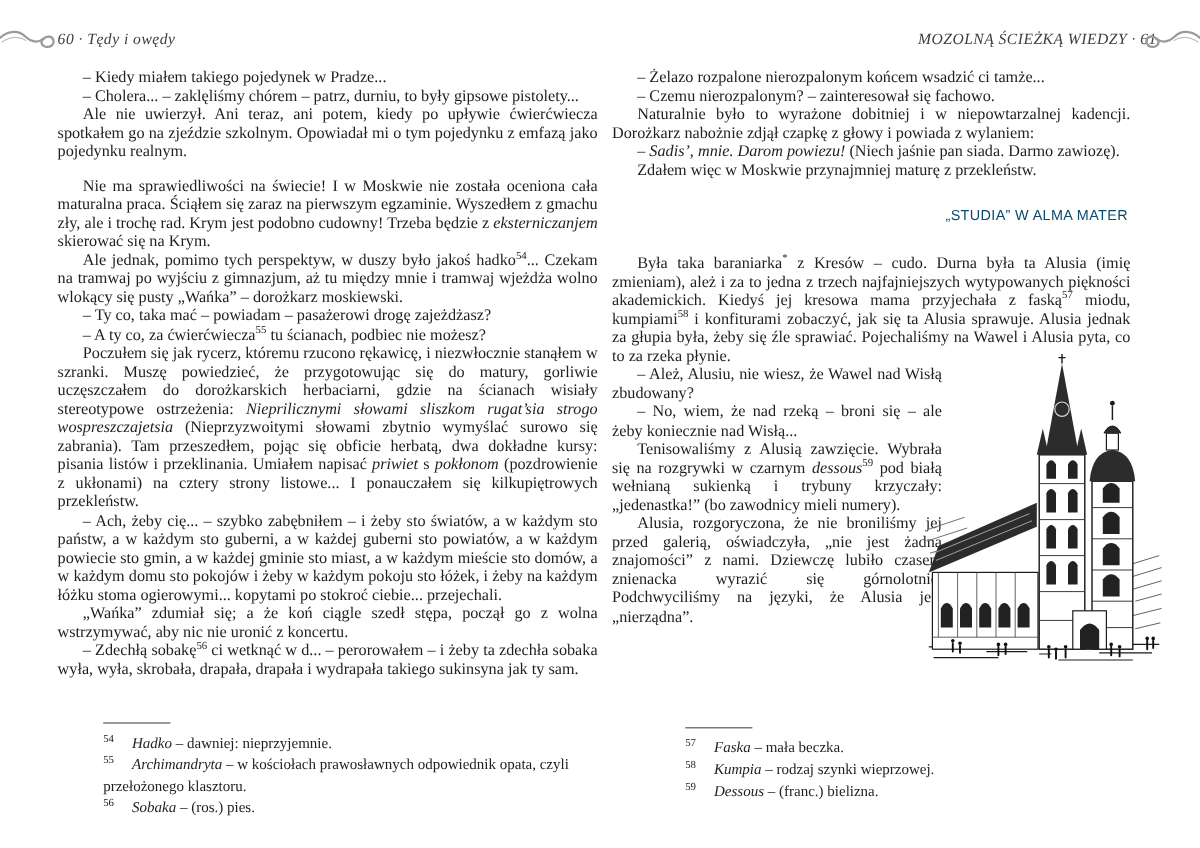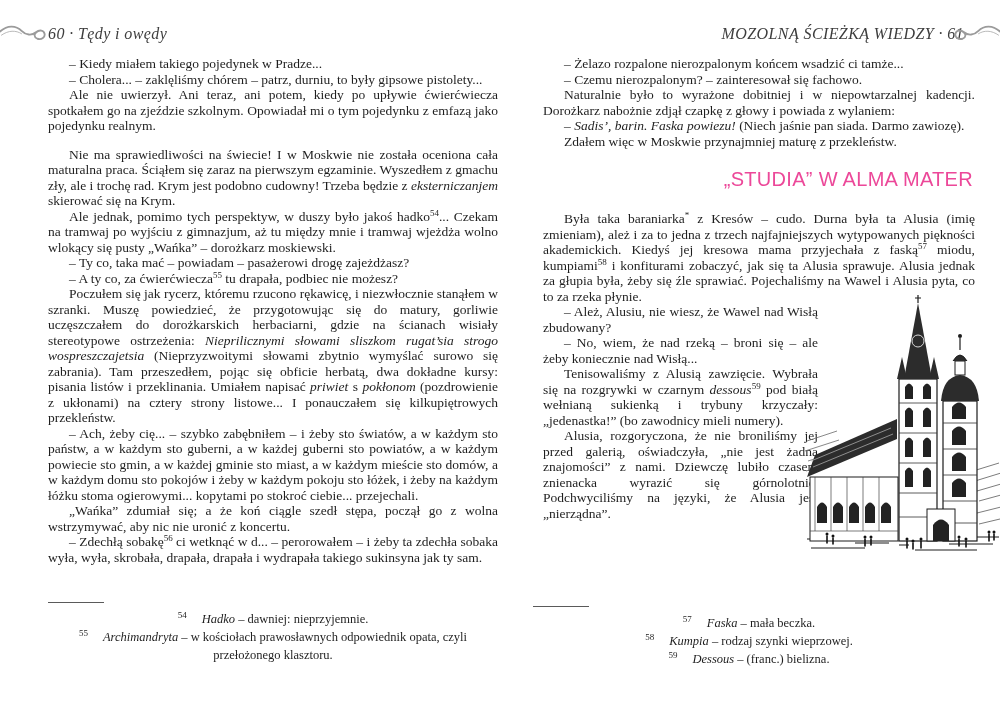--- a/index.html
+++ b/index.html
@@ -2,50 +2,50 @@
 <html lang="pl"><head>
 <meta charset="utf-8">
 <style>
   html,body{margin:0;padding:0;}
   body{
     width:1000px;height:707px;position:relative;overflow:hidden;
     background:#ffffff;color:#1e1e1e;
     font-family:"Liberation Serif", serif;
   }
   .runhead{
-    position:absolute;top:25px;font-style:italic;font-size:16px;
+    position:absolute;top:25px;font-style:italic;font-size:13px;
     color:#3d3d3d;letter-spacing:.4px;white-space:nowrap;
   }
   .runhead.left{left:48px;}
   .runhead.right{right:36px;}
   .ornament{position:absolute;top:18px;width:46px;height:30px;}
   .ornament.left{left:0;}
   .ornament.right{right:0;transform:scaleX(-1);}
   .col{
     position:absolute;top:56px;font-size:13.5px;line-height:15.5px;
     text-align:justify;text-justify:inter-word;
   }
   #col-left{left:48px;width:450px;}
-  #col-right{left:543px;width:432px;}
+  #col-right{left:510px;width:432px;}
   .col p{margin:0;text-indent:21px;}
   .col p.gap{margin-top:13px;}
   sup{font-size:9px;line-height:0;vertical-align:super;}
   sup.fnmark{margin-right:15px;}
   h2.section{
     font-family:"Liberation Sans", sans-serif;font-weight:400;
-    font-size:20px;line-height:24px;letter-spacing:.3px;color:#ec4899;
+    font-size:12px;line-height:24px;letter-spacing:.3px;color:#0c4a6e;
     text-align:right;margin:18px 2px 20px 0;text-indent:0;
   }
   .float-spacer{float:right;width:0;height:82px;}
   .float-img{
     float:right;clear:right;width:150px;height:262px;margin-left:7px;
     position:relative;
   }
   .float-img svg{position:absolute;top:0;left:-22px;}
-  .footnotes{position:absolute;background:#fff;font-size:12.5px;line-height:18px;text-align:center;}
+  .footnotes{position:absolute;background:#fff;font-size:12.5px;line-height:18px;text-align:left;margin-left:38px;}
   #fn-left{left:48px;top:602px;width:450px;}
   #fn-right{left:533px;top:606px;width:432px;}
   .fn-rule{width:56px;border-top:1px solid #5a5a5a;margin:0 0 7px 0;}
   .footnotes p{margin:0;text-indent:0;}
 </style>
 </head>
 <body>
 
 <svg class="ornament left" viewBox="0 0 64 30">
   <path d="M0 13 C 10 4, 22 4, 30 12 C 36 18, 44 19, 50 14 C 55 10, 61 11, 62 16 C 63 21, 58 25, 52 23 C 47 21, 47 16, 51 14" fill="none" stroke="#9b9b9b" stroke-width="2.6" stroke-linecap="round"></path>
@@ -59,39 +59,40 @@
   <path d="M2 18 C 12 11, 22 11, 30 16" fill="none" stroke="#a8a8a8" stroke-width="1.1" stroke-linecap="round"></path>
 </svg>
 
 <div class="col" id="col-left">
     <p><span>– Kiedy miałem takiego pojedynek w Pradze...</span></p>
     <p><span>– Cholera... – zaklęliśmy chórem – patrz, durniu, to były gipsowe pistolety...</span></p>
     <p><span>Ale nie uwierzył. Ani teraz, ani potem, kiedy po upływie ćwierćwiecza spotkałem go na zjeździe szkolnym. Opowiadał mi o tym pojedynku z emfazą jako pojedynku realnym.</span></p>
     <p class="gap"><span>Nie ma sprawiedliwości na świecie! I w Moskwie nie została oceniona cała maturalna praca. Ściąłem się zaraz na pierwszym egzaminie. Wyszedłem z gmachu zły, ale i trochę rad. Krym jest podobno cudowny! Trzeba będzie z </span><i>eksterniczanjem</i><span> skierować się na Krym.</span></p>
     <p><span>Ale jednak, pomimo tych perspektyw, w duszy było jakoś hadko</span><sup>54</sup><span>... Czekam na tramwaj po wyjściu z gimnazjum, aż tu między mnie i tramwaj wjeżdża wolno wlokący się pusty „Wańka” – dorożkarz moskiewski.</span></p>
     <p><span>– Ty co, taka mać – powiadam – pasażerowi drogę zajeżdżasz?</span></p>
-    <p><span>– A ty co, za ćwierćwiecza</span><sup>55</sup><span> tu drapała, podbiec nie możesz?</span></p>
+    <p><span>– A ty co, za ćwierćwiecza</span><sup>55</sup><span> tu ścianach, podbiec nie możesz?</span></p>
     <p><span>Poczułem się jak rycerz, któremu rzucono rękawicę, i niezwłocznie stanąłem w szranki. Muszę powiedzieć, że przygotowując się do matury, gorliwie uczęszczałem do dorożkarskich herbaciarni, gdzie na ścianach wisiały stereotypowe ostrzeżenia: </span><i>Nieprilicznymi słowami sliszkom rugat’sia strogo wospreszczajetsia</i><span> (Nieprzyzwoitymi słowami zbytnio wymyślać surowo się zabrania). Tam przeszedłem, pojąc się obficie herbatą, dwa dokładne kursy: pisania listów i przeklinania. Umiałem napisać </span><i>priwiet</i><span> s </span><i>pokłonom</i><span> (pozdrowienie z ukłonami) na cztery strony listowe... I ponauczałem się kilkupiętrowych przekleństw.</span></p>
     <p><span>– Ach, żeby cię... – szybko zabębniłem – i żeby sto światów, a w każdym sto państw, a w każdym sto guberni, a w każdej guberni sto powiatów, a w każdym powiecie sto gmin, a w każdej gminie sto miast, a w każdym mieście sto domów, a w każdym domu sto pokojów i żeby w każdym pokoju sto łóżek, i żeby na każdym łóżku stoma ogierowymi... kopytami po stokroć ciebie... przejechali.</span></p>
     <p><span>„Wańka” zdumiał się; a że koń ciągle szedł stępa, począł go z wolna wstrzymywać, aby nic nie uronić z koncertu.</span></p>
     <p><span>– Zdechłą sobakę</span><sup>56</sup><span> ci wetknąć w d... – perorowałem – i żeby ta zdechła sobaka wyła, wyła, skrobała, drapała, drapała i wydrapała takiego sukinsyna jak ty sam.</span></p>
   </div>
 
 <div class="footnotes" id="fn-left">
   <div class="fn-rule"></div>
 <p><sup class="fnmark">54</sup><i>Hadko</i><span> – dawniej: nieprzyjemnie.</span></p>
     <p><sup class="fnmark">55</sup><i>Archimandryta</i><span> – w kościołach prawosławnych odpowiednik opata, czyli przełożonego klasztoru.</span></p>
+    <p><sup class="fnmark">56</sup><i>Sobaka</i><span> – (ros.) pies.</span></p>
   </div>
 
 <div class="col" id="col-right">
   <div id="right-pre">
       <p><span>– Żelazo rozpalone nierozpalonym końcem wsadzić ci tamże...</span></p>
       <p><span>– Czemu nierozpalonym? – zainteresował się fachowo.</span></p>
       <p><span>Naturalnie było to wyrażone dobitniej i w niepowtarzalnej kadencji. Dorożkarz nabożnie zdjął czapkę z głowy i powiada z wylaniem:</span></p>
-      <p><span>– </span><i>Sadis’, barin. Faska powiezu!</i><span> (Niech jaśnie pan siada. Darmo zawiozę).</span></p>
+      <p><span>– </span><i>Sadis’, mnie. Darom powiezu!</i><span> (Niech jaśnie pan siada. Darmo zawiozę).</span></p>
       <p><span>Zdałem więc w Moskwie przynajmniej maturę z przekleństw.</span></p>
     </div>
   <h2 class="section">„STUDIA” W ALMA MATER</h2>
   <div id="right-post">
     <div class="float-spacer"></div>
     <div class="float-img">
       <svg width="200" height="262" viewBox="0 0 200 262">
         <g stroke="#1c1c1c" fill="none" stroke-width="1">
 
           <path d="M170 178 l26 -8 M172 188 l26 -8 M174 198 l24 -7 M176 208 l22 -6 M174 220 l24 -6 M176 231 l21 -5" stroke="#5a5a5a" stroke-width="0.8"></path>

